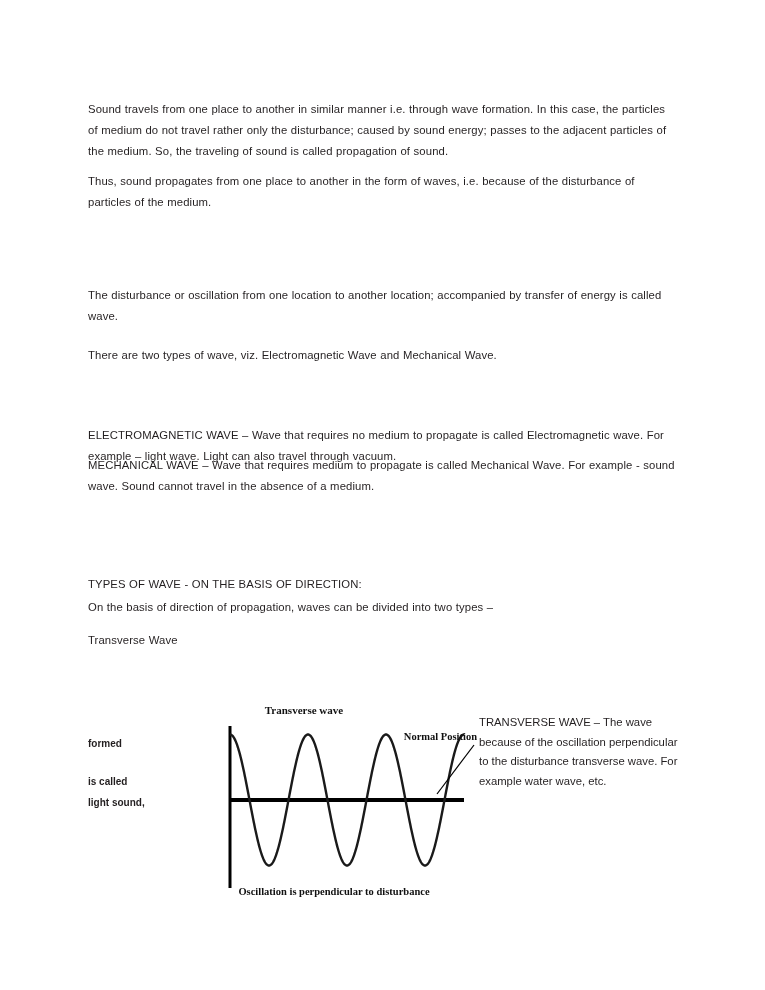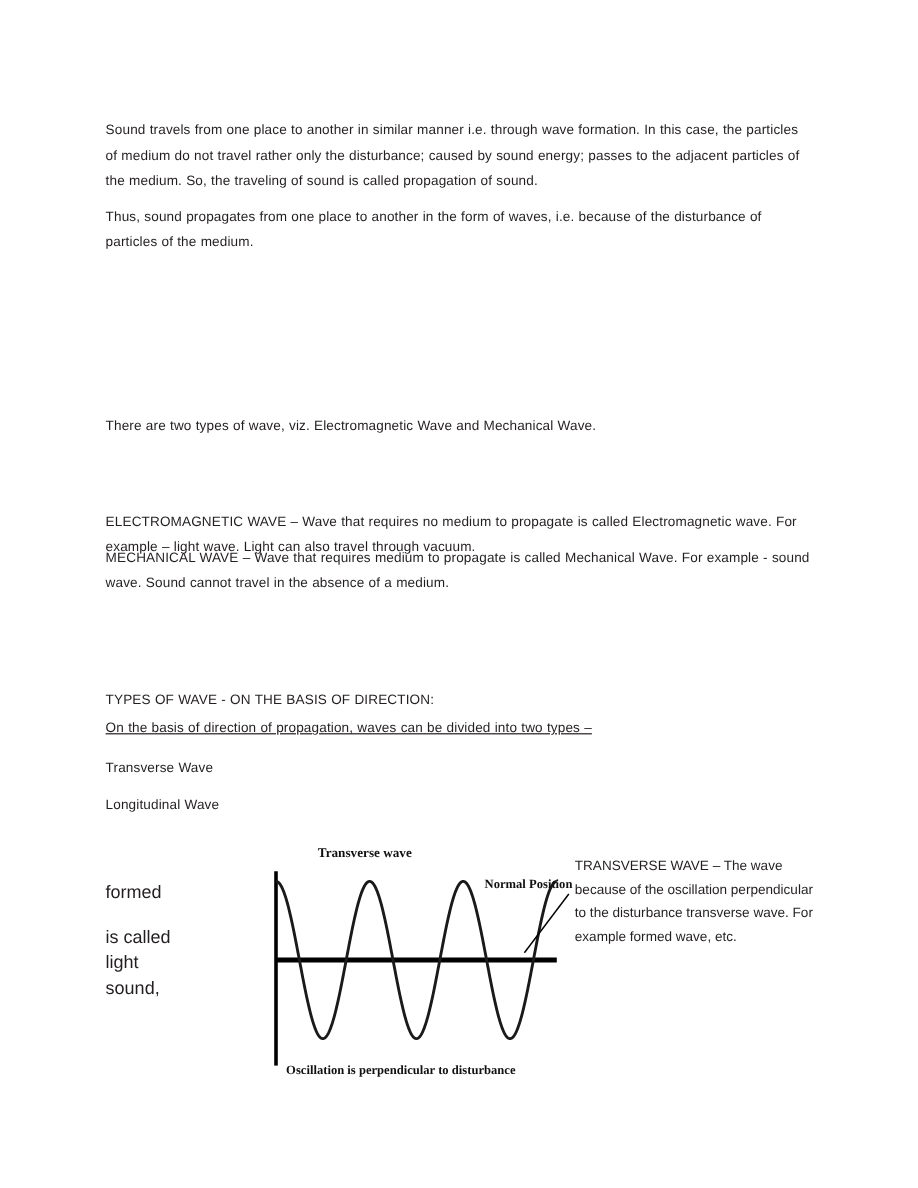--- a/index.html
+++ b/index.html
@@ -36,39 +36,40 @@
     word-spacing: 0.02em;
   }
   .p1 { top: 88px; }
   .p2 { top: 160px; }
   .p3 { top: 243px; }
   .p4 { top: 274px; }
   .p5 { top: 325px; margin-top: 20px; }
   .p6 { top: 389px; margin-top: 36px; }
   .p7 { top: 444px; }
   .p8 { top: 554px; margin-top: 20px; }
-  .p9 { top: 586px; text-decoration: underline; }
+  .p9 { top: 586px; }
   .p10 { top: 619px; }
   .p11 { top: 650px; }
 
   
   .figure-block {
     position: absolute;
     left: 88px;
     top: 690px;
     width: 600px;
     height: 220px;
   }
   .fig-left-text {
     position: absolute;
     left: 0px;
     width: 72px;
-    font-size: 15px;
+    font-size: 10px;
     line-height: 20.7px;
     color: #231f20;
+    font-weight: bold;
   }
   .fl1 { top: 44px; }
   .fl2 { top: 82px; }
   .fl3 { top: 103px; }
 
   .diagram {
     position: absolute;
     left: 64px;
     top: 0px;
     width: 330px;
@@ -88,27 +89,27 @@
     color: #231f20;
   }
 </style>
 </head>
 <body>
 
 <div class="page">
 
   <p class="body-text p2">Thus, sound propagates from one place to another in the form of waves, i.e. because of the disturbance of particles of the medium.</p>
   <p class="body-text p1">Sound travels from one place to another in similar manner i.e. through wave formation. In this case, the particles of medium do not travel rather only the disturbance; caused by sound energy; passes to the adjacent particles of the medium. So, the traveling of sound is called propagation of sound.</p>
+  <p class="body-text p4">The disturbance or oscillation from one location to another location; accompanied by transfer of energy is called wave.</p>
   <p class="body-text p5">There are two types of wave, viz. Electromagnetic Wave and Mechanical Wave.</p>
   <p class="body-text p6">ELECTROMAGNETIC WAVE – Wave that requires no medium to propagate is called Electromagnetic wave. For example – light wave. Light can also travel through vacuum.</p>
   <p class="body-text p7">MECHANICAL WAVE – Wave that requires medium to propagate is called Mechanical Wave. For example - sound wave. Sound cannot travel in the absence of a medium.</p>
   <p class="body-text p8">TYPES OF WAVE - ON THE BASIS OF DIRECTION:</p>
   <p class="body-text p9">On the basis of direction of propagation, waves can be divided into two types –</p>
   <p class="body-text p10">Transverse Wave</p>
-  <p class="body-text p11">Longitudinal Wave</p>
 
   <div class="figure-block">
 
     <div class="fig-left-text fl1">formed</div>
     <div class="fig-left-text fl2">is called</div>
     <div class="fig-left-text fl3">light sound,</div>
 
     <div class="diagram">
       <svg width="330" height="220" viewBox="0 0 330 220" xmlns="http://www.w3.org/2000/svg">
         <text id="svg-title" x="152" y="24" font-family="Liberation Serif, serif" font-size="11" font-weight="bold" text-anchor="middle" fill="#111111">Transverse wave</text>
@@ -120,16 +121,16 @@
         <path id="wave-path" fill="none" stroke="#1a1a1a" stroke-width="2.4" d="M78.00 44.50 L78.39 44.53 L78.78 44.63 L79.17 44.79 L79.56 45.02 L79.95 45.31 L80.34 45.66 L80.73 46.08 L81.12 46.56 L81.51 47.10 L81.90 47.71 L82.29 48.37 L82.68 49.10 L83.07 49.89 L83.46 50.73 L83.85 51.64 L84.24 52.60 L84.63 53.62 L85.02 54.70 L85.41 55.83 L85.80 57.01 L86.19 58.24 L86.58 59.53 L86.97 60.87 L87.36 62.25 L87.75 63.68 L88.14 65.16 L88.53 66.68 L88.92 68.25 L89.31 69.85 L89.70 71.50 L90.09 73.18 L90.48 74.90 L90.87 76.66 L91.26 78.45 L91.65 80.26 L92.04 82.11 L92.43 83.99 L92.82 85.89 L93.21 87.81 L93.60 89.76 L93.99 91.73 L94.38 93.71 L94.77 95.71 L95.16 97.73 L95.55 99.75 L95.94 101.79 L96.33 103.84 L96.72 105.89 L97.11 107.94 L97.50 110.00 L97.89 112.06 L98.28 114.11 L98.67 116.16 L99.06 118.21 L99.45 120.25 L99.84 122.27 L100.23 124.29 L100.62 126.29 L101.01 128.27 L101.40 130.24 L101.79 132.19 L102.18 134.11 L102.57 136.01 L102.96 137.89 L103.35 139.74 L103.74 141.55 L104.13 143.34 L104.52 145.10 L104.91 146.82 L105.30 148.50 L105.69 150.15 L106.08 151.75 L106.47 153.32 L106.86 154.84 L107.25 156.32 L107.64 157.75 L108.03 159.13 L108.42 160.47 L108.81 161.76 L109.20 162.99 L109.59 164.17 L109.98 165.30 L110.37 166.38 L110.76 167.40 L111.15 168.36 L111.54 169.27 L111.93 170.11 L112.32 170.90 L112.71 171.63 L113.10 172.29 L113.49 172.90 L113.88 173.44 L114.27 173.92 L114.66 174.34 L115.05 174.69 L115.44 174.98 L115.83 175.21 L116.22 175.37 L116.61 175.47 L117.00 175.50 L117.39 175.47 L117.78 175.37 L118.17 175.21 L118.56 174.98 L118.95 174.69 L119.34 174.34 L119.73 173.92 L120.12 173.44 L120.51 172.90 L120.90 172.29 L121.29 171.63 L121.68 170.90 L122.07 170.11 L122.46 169.27 L122.85 168.36 L123.24 167.40 L123.63 166.38 L124.02 165.30 L124.41 164.17 L124.80 162.99 L125.19 161.76 L125.58 160.47 L125.97 159.13 L126.36 157.75 L126.75 156.32 L127.14 154.84 L127.53 153.32 L127.92 151.75 L128.31 150.15 L128.70 148.50 L129.09 146.82 L129.48 145.10 L129.87 143.34 L130.26 141.55 L130.65 139.74 L131.04 137.89 L131.43 136.01 L131.82 134.11 L132.21 132.19 L132.60 130.24 L132.99 128.27 L133.38 126.29 L133.77 124.29 L134.16 122.27 L134.55 120.25 L134.94 118.21 L135.33 116.16 L135.72 114.11 L136.11 112.06 L136.50 110.00 L136.89 107.94 L137.28 105.89 L137.67 103.84 L138.06 101.79 L138.45 99.75 L138.84 97.73 L139.23 95.71 L139.62 93.71 L140.01 91.73 L140.40 89.76 L140.79 87.81 L141.18 85.89 L141.57 83.99 L141.96 82.11 L142.35 80.26 L142.74 78.45 L143.13 76.66 L143.52 74.90 L143.91 73.18 L144.30 71.50 L144.69 69.85 L145.08 68.25 L145.47 66.68 L145.86 65.16 L146.25 63.68 L146.64 62.25 L147.03 60.87 L147.42 59.53 L147.81 58.24 L148.20 57.01 L148.59 55.83 L148.98 54.70 L149.37 53.62 L149.76 52.60 L150.15 51.64 L150.54 50.73 L150.93 49.89 L151.32 49.10 L151.71 48.37 L152.10 47.71 L152.49 47.10 L152.88 46.56 L153.27 46.08 L153.66 45.66 L154.05 45.31 L154.44 45.02 L154.83 44.79 L155.22 44.63 L155.61 44.53 L156.00 44.50 L156.39 44.53 L156.78 44.63 L157.17 44.79 L157.56 45.02 L157.95 45.31 L158.34 45.66 L158.73 46.08 L159.12 46.56 L159.51 47.10 L159.90 47.71 L160.29 48.37 L160.68 49.10 L161.07 49.89 L161.46 50.73 L161.85 51.64 L162.24 52.60 L162.63 53.62 L163.02 54.70 L163.41 55.83 L163.80 57.01 L164.19 58.24 L164.58 59.53 L164.97 60.87 L165.36 62.25 L165.75 63.68 L166.14 65.16 L166.53 66.68 L166.92 68.25 L167.31 69.85 L167.70 71.50 L168.09 73.18 L168.48 74.90 L168.87 76.66 L169.26 78.45 L169.65 80.26 L170.04 82.11 L170.43 83.99 L170.82 85.89 L171.21 87.81 L171.60 89.76 L171.99 91.73 L172.38 93.71 L172.77 95.71 L173.16 97.73 L173.55 99.75 L173.94 101.79 L174.33 103.84 L174.72 105.89 L175.11 107.94 L175.50 110.00 L175.89 112.06 L176.28 114.11 L176.67 116.16 L177.06 118.21 L177.45 120.25 L177.84 122.27 L178.23 124.29 L178.62 126.29 L179.01 128.27 L179.40 130.24 L179.79 132.19 L180.18 134.11 L180.57 136.01 L180.96 137.89 L181.35 139.74 L181.74 141.55 L182.13 143.34 L182.52 145.10 L182.91 146.82 L183.30 148.50 L183.69 150.15 L184.08 151.75 L184.47 153.32 L184.86 154.84 L185.25 156.32 L185.64 157.75 L186.03 159.13 L186.42 160.47 L186.81 161.76 L187.20 162.99 L187.59 164.17 L187.98 165.30 L188.37 166.38 L188.76 167.40 L189.15 168.36 L189.54 169.27 L189.93 170.11 L190.32 170.90 L190.71 171.63 L191.10 172.29 L191.49 172.90 L191.88 173.44 L192.27 173.92 L192.66 174.34 L193.05 174.69 L193.44 174.98 L193.83 175.21 L194.22 175.37 L194.61 175.47 L195.00 175.50 L195.39 175.47 L195.78 175.37 L196.17 175.21 L196.56 174.98 L196.95 174.69 L197.34 174.34 L197.73 173.92 L198.12 173.44 L198.51 172.90 L198.90 172.29 L199.29 171.63 L199.68 170.90 L200.07 170.11 L200.46 169.27 L200.85 168.36 L201.24 167.40 L201.63 166.38 L202.02 165.30 L202.41 164.17 L202.80 162.99 L203.19 161.76 L203.58 160.47 L203.97 159.13 L204.36 157.75 L204.75 156.32 L205.14 154.84 L205.53 153.32 L205.92 151.75 L206.31 150.15 L206.70 148.50 L207.09 146.82 L207.48 145.10 L207.87 143.34 L208.26 141.55 L208.65 139.74 L209.04 137.89 L209.43 136.01 L209.82 134.11 L210.21 132.19 L210.60 130.24 L210.99 128.27 L211.38 126.29 L211.77 124.29 L212.16 122.27 L212.55 120.25 L212.94 118.21 L213.33 116.16 L213.72 114.11 L214.11 112.06 L214.50 110.00 L214.89 107.94 L215.28 105.89 L215.67 103.84 L216.06 101.79 L216.45 99.75 L216.84 97.73 L217.23 95.71 L217.62 93.71 L218.01 91.73 L218.40 89.76 L218.79 87.81 L219.18 85.89 L219.57 83.99 L219.96 82.11 L220.35 80.26 L220.74 78.45 L221.13 76.66 L221.52 74.90 L221.91 73.18 L222.30 71.50 L222.69 69.85 L223.08 68.25 L223.47 66.68 L223.86 65.16 L224.25 63.68 L224.64 62.25 L225.03 60.87 L225.42 59.53 L225.81 58.24 L226.20 57.01 L226.59 55.83 L226.98 54.70 L227.37 53.62 L227.76 52.60 L228.15 51.64 L228.54 50.73 L228.93 49.89 L229.32 49.10 L229.71 48.37 L230.10 47.71 L230.49 47.10 L230.88 46.56 L231.27 46.08 L231.66 45.66 L232.05 45.31 L232.44 45.02 L232.83 44.79 L233.22 44.63 L233.61 44.53 L234.00 44.50 L234.39 44.53 L234.78 44.63 L235.17 44.79 L235.56 45.02 L235.95 45.31 L236.34 45.66 L236.73 46.08 L237.12 46.56 L237.51 47.10 L237.90 47.71 L238.29 48.37 L238.68 49.10 L239.07 49.89 L239.46 50.73 L239.85 51.64 L240.24 52.60 L240.63 53.62 L241.02 54.70 L241.41 55.83 L241.80 57.01 L242.19 58.24 L242.58 59.53 L242.97 60.87 L243.36 62.25 L243.75 63.68 L244.14 65.16 L244.53 66.68 L244.92 68.25 L245.31 69.85 L245.70 71.50 L246.09 73.18 L246.48 74.90 L246.87 76.66 L247.26 78.45 L247.65 80.26 L248.04 82.11 L248.43 83.99 L248.82 85.89 L249.21 87.81 L249.60 89.76 L249.99 91.73 L250.38 93.71 L250.77 95.71 L251.16 97.73 L251.55 99.75 L251.94 101.79 L252.33 103.84 L252.72 105.89 L253.11 107.94 L253.50 110.00 L253.89 112.06 L254.28 114.11 L254.67 116.16 L255.06 118.21 L255.45 120.25 L255.84 122.27 L256.23 124.29 L256.62 126.29 L257.01 128.27 L257.40 130.24 L257.79 132.19 L258.18 134.11 L258.57 136.01 L258.96 137.89 L259.35 139.74 L259.74 141.55 L260.13 143.34 L260.52 145.10 L260.91 146.82 L261.30 148.50 L261.69 150.15 L262.08 151.75 L262.47 153.32 L262.86 154.84 L263.25 156.32 L263.64 157.75 L264.03 159.13 L264.42 160.47 L264.81 161.76 L265.20 162.99 L265.59 164.17 L265.98 165.30 L266.37 166.38 L266.76 167.40 L267.15 168.36 L267.54 169.27 L267.93 170.11 L268.32 170.90 L268.71 171.63 L269.10 172.29 L269.49 172.90 L269.88 173.44 L270.27 173.92 L270.66 174.34 L271.05 174.69 L271.44 174.98 L271.83 175.21 L272.22 175.37 L272.61 175.47 L273.00 175.50 L273.39 175.47 L273.78 175.37 L274.17 175.21 L274.56 174.98 L274.95 174.69 L275.34 174.34 L275.73 173.92 L276.12 173.44 L276.51 172.90 L276.90 172.29 L277.29 171.63 L277.68 170.90 L278.07 170.11 L278.46 169.27 L278.85 168.36 L279.24 167.40 L279.63 166.38 L280.02 165.30 L280.41 164.17 L280.80 162.99 L281.19 161.76 L281.58 160.47 L281.97 159.13 L282.36 157.75 L282.75 156.32 L283.14 154.84 L283.53 153.32 L283.92 151.75 L284.31 150.15 L284.70 148.50 L285.09 146.82 L285.48 145.10 L285.87 143.34 L286.26 141.55 L286.65 139.74 L287.04 137.89 L287.43 136.01 L287.82 134.11 L288.21 132.19 L288.60 130.24 L288.99 128.27 L289.38 126.29 L289.77 124.29 L290.16 122.27 L290.55 120.25 L290.94 118.21 L291.33 116.16 L291.72 114.11 L292.11 112.06 L292.50 110.00 L292.89 107.94 L293.28 105.89 L293.67 103.84 L294.06 101.79 L294.45 99.75 L294.84 97.73 L295.23 95.71 L295.62 93.71 L296.01 91.73 L296.40 89.76 L296.79 87.81 L297.18 85.89 L297.57 83.99 L297.96 82.11 L298.35 80.26 L298.74 78.45 L299.13 76.66 L299.52 74.90 L299.91 73.18 L300.30 71.50 L300.69 69.85 L301.08 68.25 L301.47 66.68 L301.86 65.16 L302.25 63.68 L302.64 62.25 L303.03 60.87 L303.42 59.53 L303.81 58.24 L304.20 57.01 L304.59 55.83 L304.98 54.70 L305.37 53.62 L305.76 52.60 L306.15 51.64 L306.54 50.73 L306.93 49.89 L307.32 49.10 L307.71 48.37 L308.10 47.71 L308.49 47.10 L308.88 46.56 L309.27 46.08 L309.66 45.66 L310.05 45.31 L310.44 45.02 L310.83 44.79 L311.22 44.63 L311.61 44.53 L312.00 44.50"></path>
 
         <line x1="322" y1="55" x2="285" y2="104" stroke="#000000" stroke-width="1.2"></line>
 
         <text id="svg-normal-label" x="325" y="50" font-family="Liberation Serif, serif" font-size="10.5" font-weight="bold" text-anchor="end" fill="#111111">Normal Position</text>
 
         <text id="svg-caption" x="182" y="205" font-family="Liberation Serif, serif" font-size="10.5" font-weight="bold" text-anchor="middle" fill="#111111">Oscillation is perpendicular to disturbance</text>
       </svg>
     </div>
 
-    <div class="right-col">TRANSVERSE WAVE – The wave because of the oscillation perpendicular to the disturbance transverse wave. For example formed wave, etc.</div>
+    <div class="right-col">TRANSVERSE WAVE – The wave because of the oscillation perpendicular to the disturbance transverse wave. For example water wave, etc.</div>
 
   </div>
 </div>
 
 </body></html>

